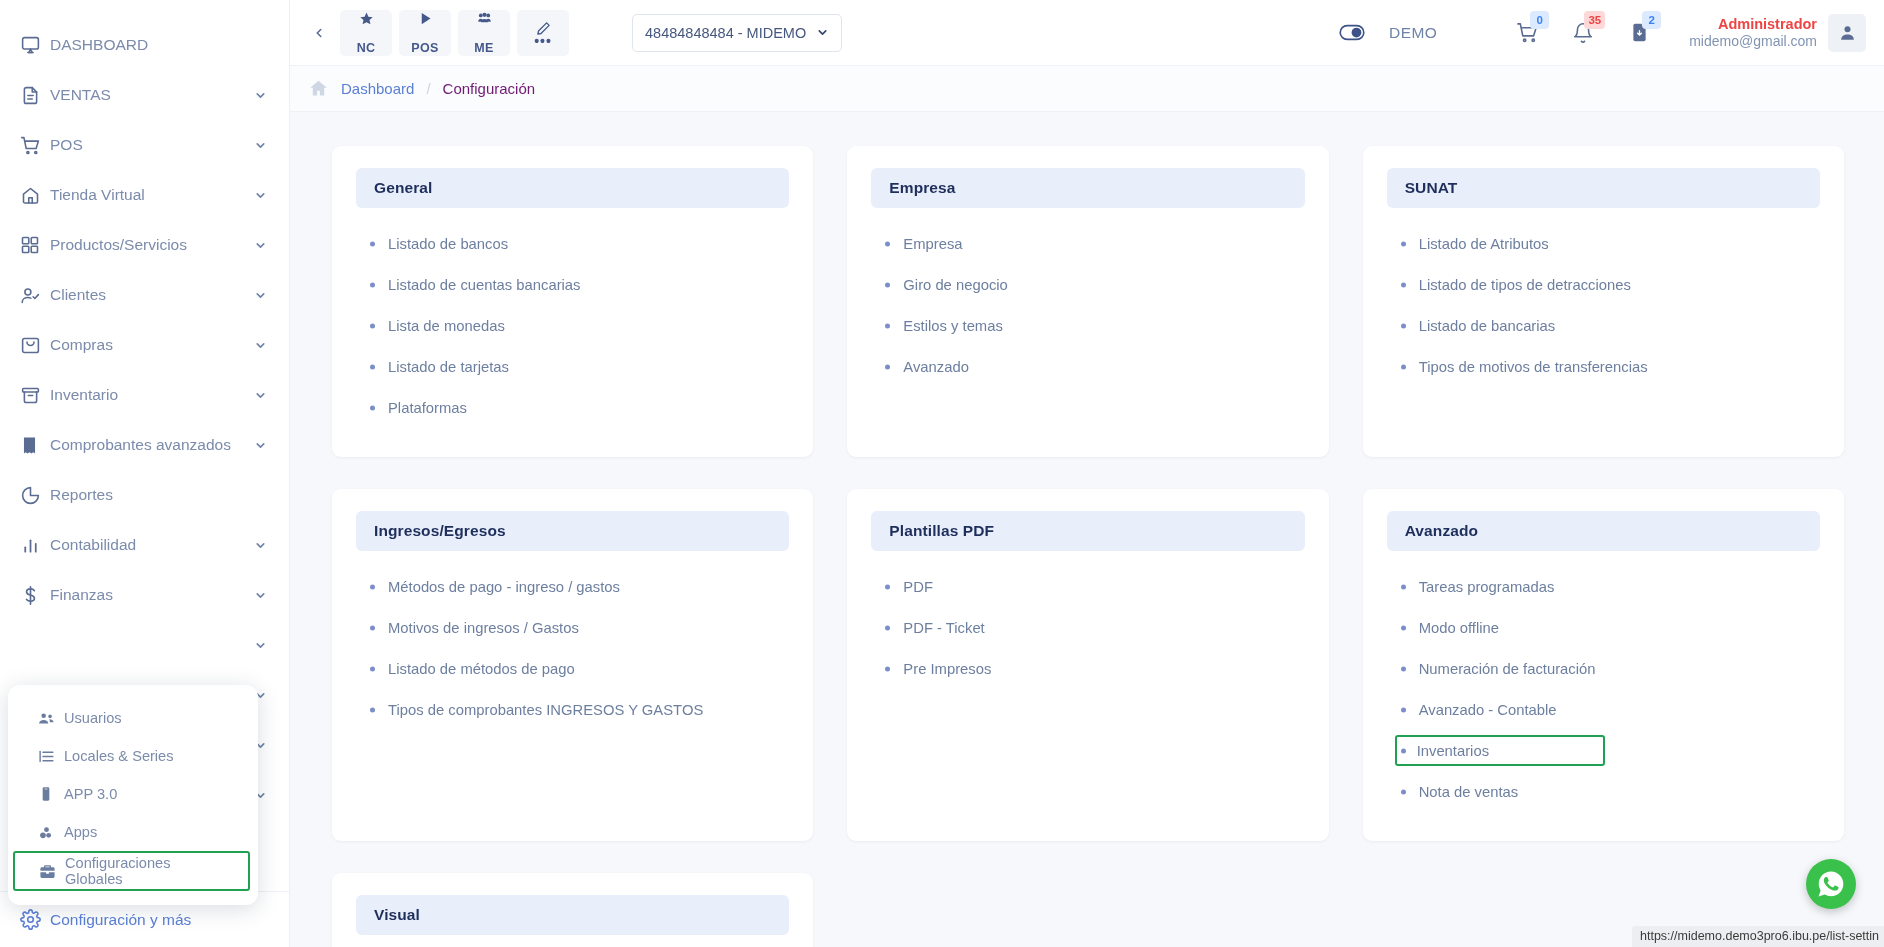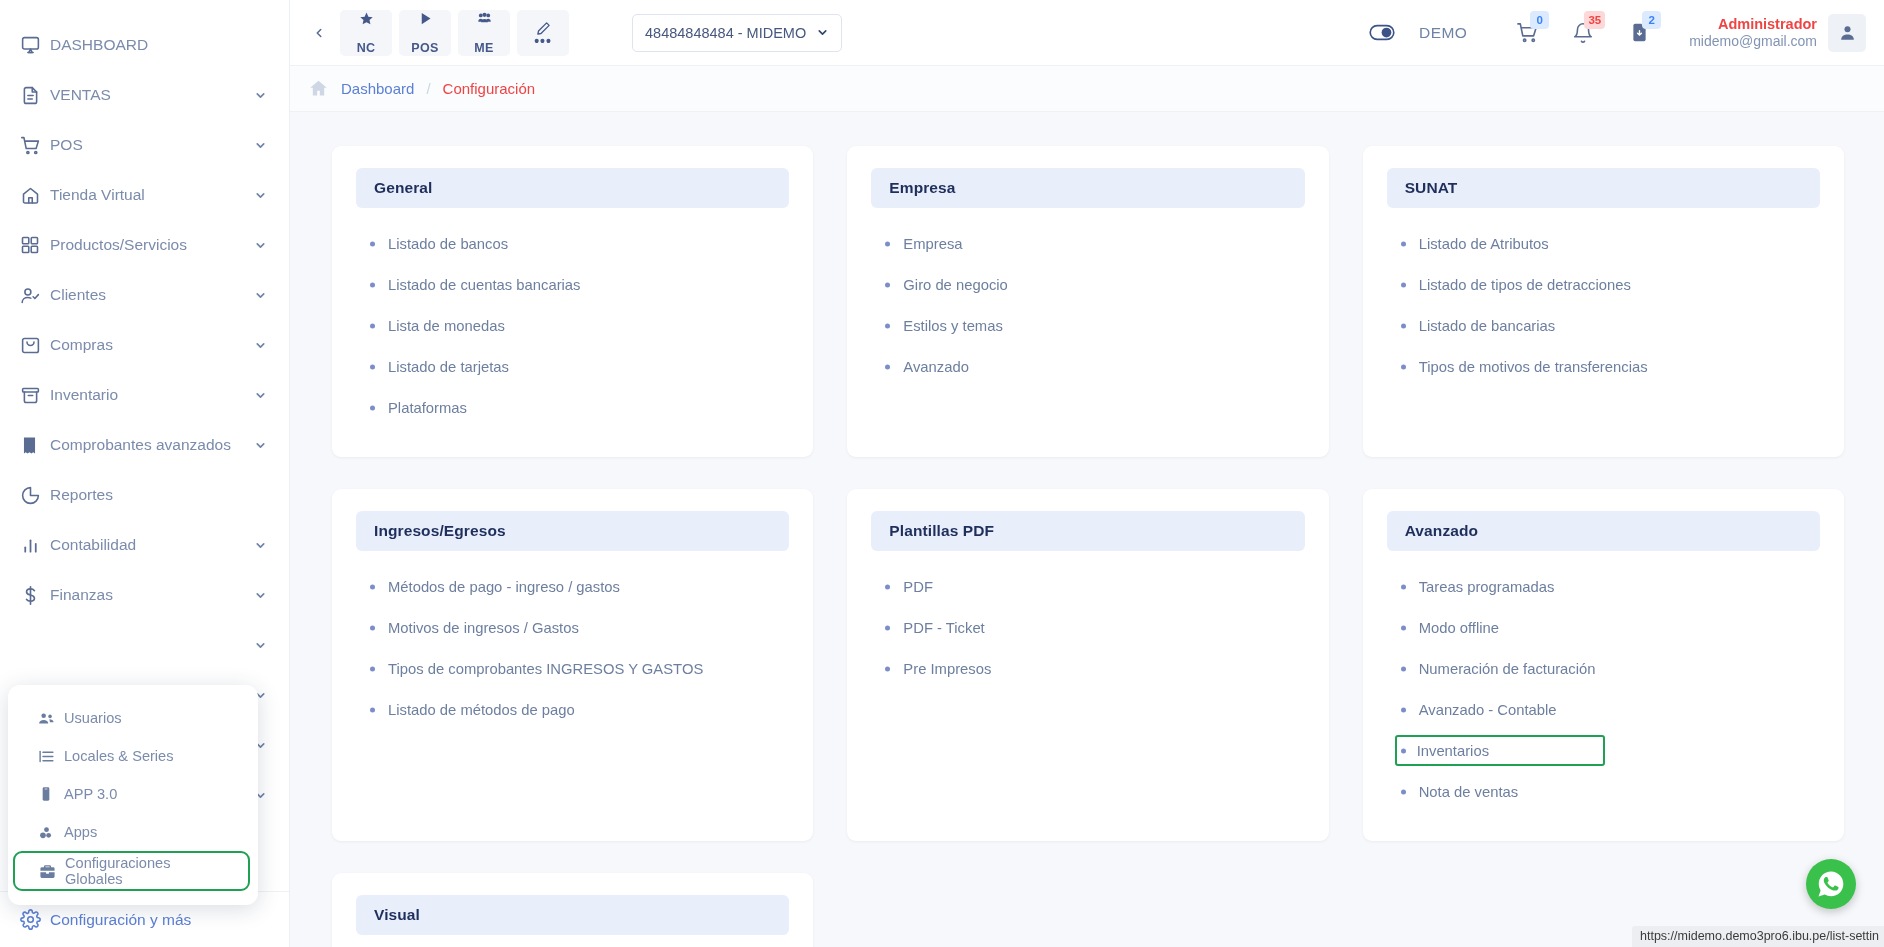--- a/index.html
+++ b/index.html
@@ -56,21 +56,21 @@
     background: #ffffff; border-radius: 12px;
     box-shadow: 0 4px 22px rgba(30,45,80,.17);
     padding: 14px 0 14px 0; z-index: 30;
   }
   .popup-item {
     display: flex; align-items: center; height: 38px;
     padding: 0 20px 0 30px; color: #7b8bab; font-size: 14.6px; cursor: pointer;
   }
   .popup-item .ico { width: 26px; flex: 0 0 26px; color:#6b7d9f; display:flex; align-items:center; }
   .popup-item.highlight {
-    border: 2px solid #20a052; border-radius: 9px;
+    border: 2px solid #20a052; border-radius: 3px;
     margin: 0 8px 0 5px; padding-left: 24px; height: 40px;
   }
 
   
   .main { flex: 1; display: flex; flex-direction: column; background: #f7f8fb; min-width: 0; }
 
   .topbar {
     height: 66px; background: #fff; display: flex; align-items: center;
     padding: 0 18px 0 14px; border-bottom: 1px solid #eef1f6; flex: 0 0 66px;
   }
@@ -86,21 +86,21 @@
 
   .company-select {
     margin-left: 56px; width: 210px; height: 38px;
     border: 1px solid #dfe4ee; border-radius: 5px; background:#fff;
     display: flex; align-items: center; justify-content: space-between;
     padding: 0 12px; color: #46587f; font-size: 14.5px; cursor: pointer;
   }
   .company-select .chev { font-size: 11px; color:#32466e; }
 
   .topbar-right { margin-left: auto; display: flex; align-items: center; gap: 0px; }
-  .demo-toggle { display:flex; align-items:center; gap:24px; margin-right:32px; cursor:pointer; }
+  .demo-toggle { display:flex; align-items:center; gap:24px; margin-right:62px; cursor:pointer; }
   .demo-toggle .txt { color:#6f83a8; font-size:15.5px; letter-spacing:.4px; }
   .icon-btn { position: relative; width: 56px; height: 44px; display:flex; align-items:center; justify-content:center; cursor:pointer; color:#5a6c92; }
   .badge {
     position: absolute; top: 0px; right: 6px; min-width: 19px; height: 18px;
     border-radius: 4px; font-size: 11.5px; font-weight: 700;
     display: flex; align-items: center; justify-content: center; padding: 0 4px;
   }
   .badge.blue { background:#dbeafe; color:#3b82f6; }
   .badge.red { background:#fdd8d8; color:#ef4444; }
   .user-block { display:flex; align-items:center; gap:11px; margin-left: 22px; cursor:pointer; }
@@ -109,21 +109,21 @@
   .user-mail { font-size: 14px; color:#8294b4; }
   .avatar { width: 38px; height: 38px; border-radius: 5px; background:#eef1f6; display:flex; align-items:center; justify-content:center; color:#5a6c92; }
 
   .breadcrumb {
     height: 46px; background: #fbfcfe; display:flex; align-items:center;
     padding-left: 18px; gap: 12px; border-bottom: 1px solid #eef1f6; flex:0 0 46px;
   }
   .bc-home { color:#cfd7e4; display:flex; align-items:center; }
   .bc-link { color:#5b7fd4; font-size:15px; cursor:pointer; }
   .bc-sep { color:#cdd5e2; font-size:15px; }
-  .bc-cur { color:#ef4444; font-size:15px; }
+  .bc-cur { color:#701a75; font-size:15px; }
 
   .content { flex: 1; overflow: hidden; padding: 34px 40px 0 42px; }
   .grid { display: grid; grid-template-columns: repeat(3, 1fr); gap: 32px 34px; }
 
   .card {
     background:#fff; border-radius: 9px; padding: 22px 24px 24px 24px;
     box-shadow: 0 1px 3px rgba(35,55,90,.06);
   }
   .card-head {
     background:#e9eefb; border-radius: 6px; padding: 11px 18px;
@@ -610,22 +610,22 @@
             <li>Listado de bancarias</li>
             <li>Tipos de motivos de transferencias</li>
           </ul>
         </div>
 
         <div class="card h2">
           <div class="card-head">Ingresos/Egresos</div>
           <ul class="card-list">
             <li>Métodos de pago - ingreso / gastos</li>
             <li>Motivos de ingresos / Gastos</li>
+            <li>Listado de métodos de pago</li>
             <li>Tipos de comprobantes INGRESOS Y GASTOS</li>
-            <li>Listado de métodos de pago</li>
           </ul>
         </div>
 
         <div class="card h2">
           <div class="card-head">Plantillas PDF</div>
           <ul class="card-list">
             <li>PDF</li>
             <li>PDF - Ticket</li>
             <li>Pre Impresos</li>
           </ul>

